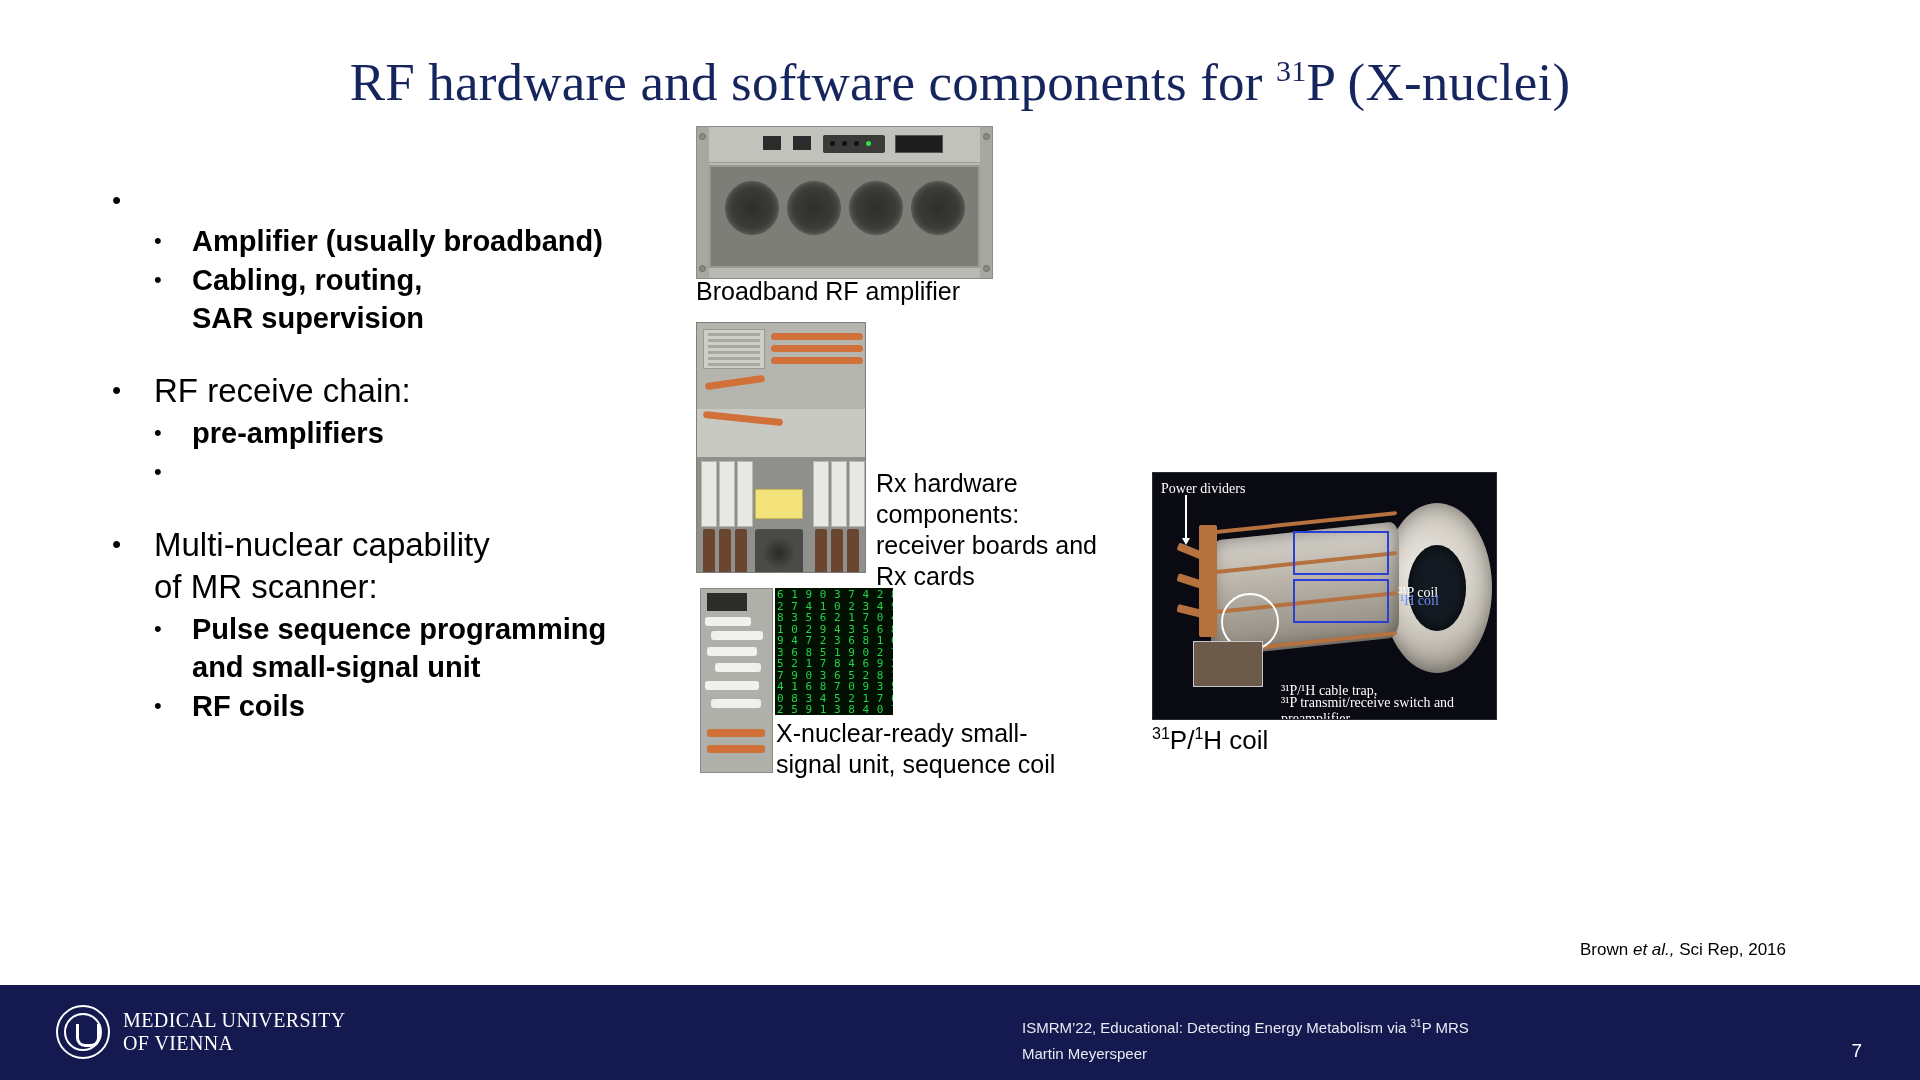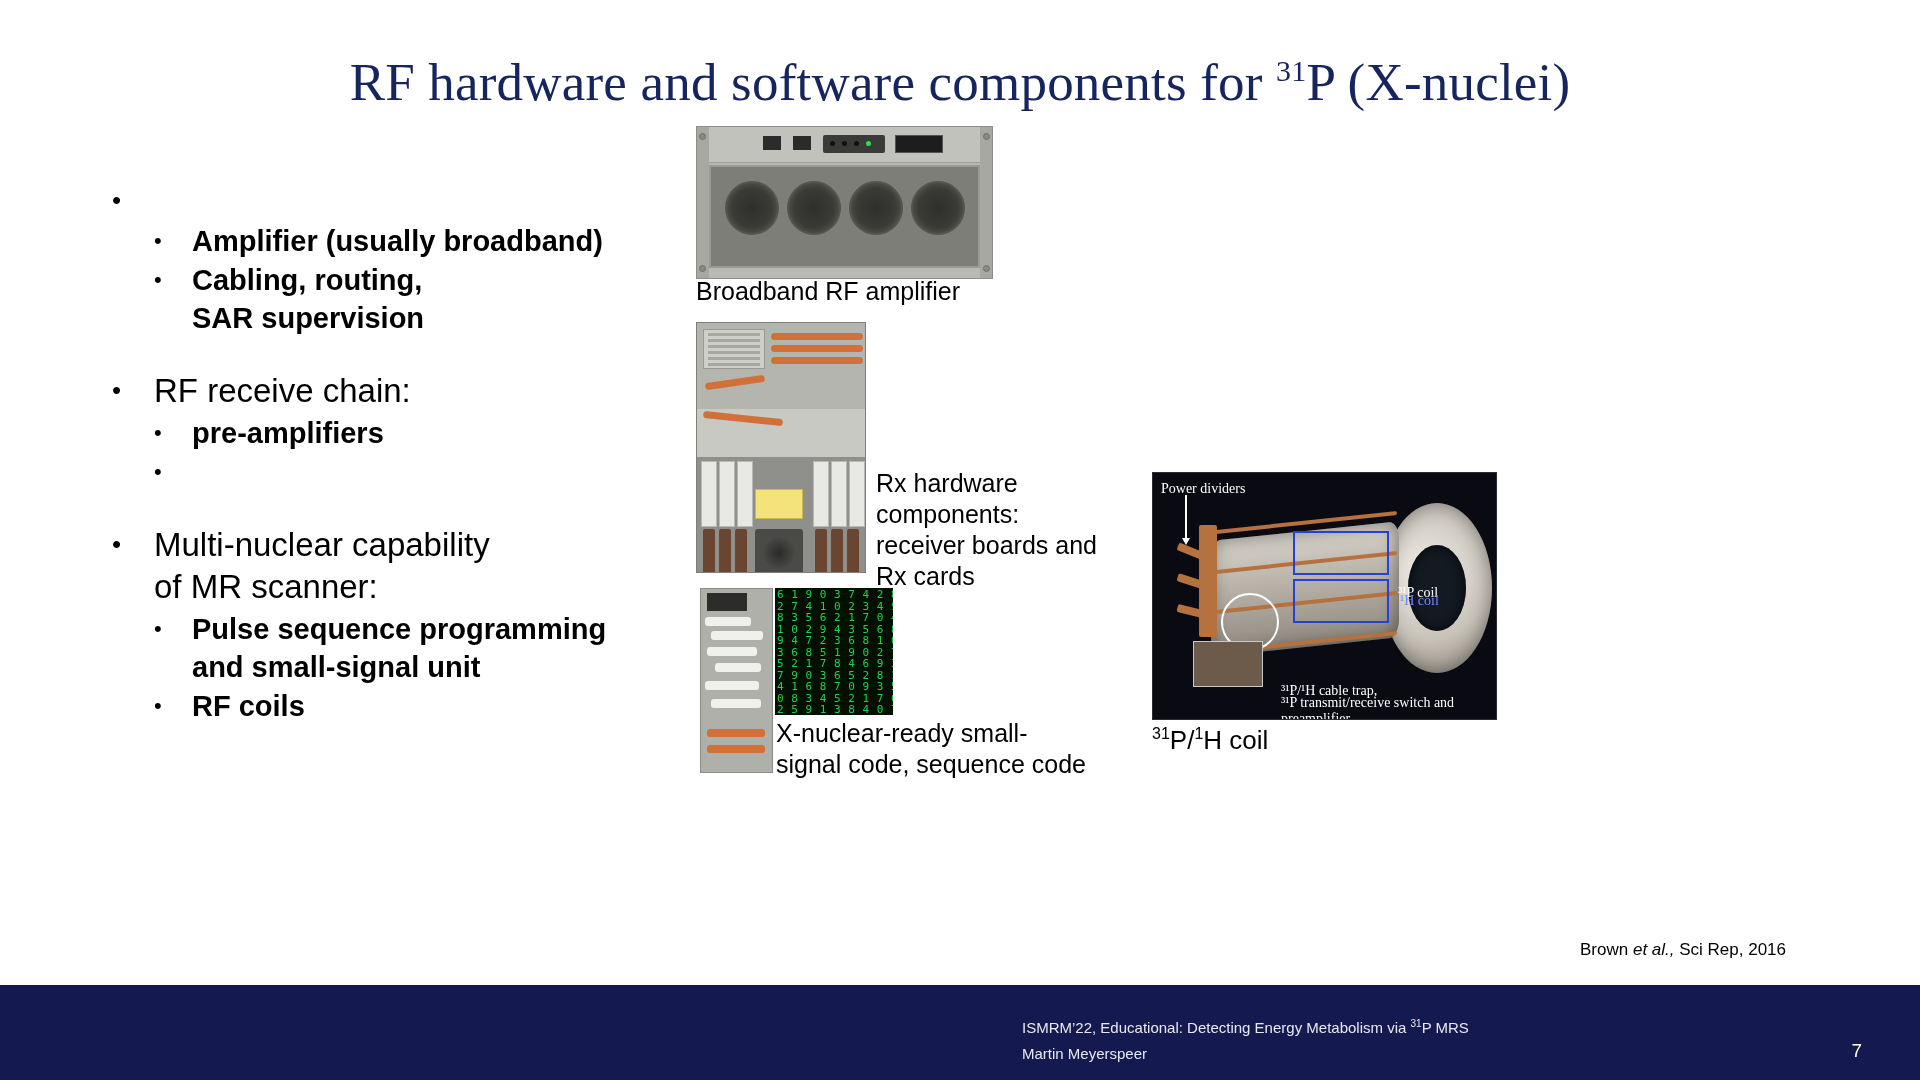--- a/index.html
+++ b/index.html
@@ -372,21 +372,21 @@
 9 4 7 2 3 6 8 1 0
 3 6 8 5 1 9 0 2 7
 5 2 1 7 8 4 6 9 3
 7 9 0 3 6 5 2 8 1
 4 1 6 8 7 0 9 3 5
 0 8 3 4 5 2 1 7 6
 2 5 9 1 3 8 4 0 7</div>
 
 <div class="cap" style="left:776px; top:718px; width:330px;">
   <span>X-nuclear-ready small-</span><br>
-  <span>signal code, sequence code</span>
+  <span>signal unit, sequence coil</span>
 </div>
 
 <div class="fig" id="coil">
   <div class="ring"></div>
   <div class="barrel"></div>
 
   <div class="copper" style="left:54px; top:48px;  width:190px; height:4px; transform:skewY(-6deg);"></div>
   <div class="copper" style="left:54px; top:88px;  width:190px; height:4px; transform:skewY(-6deg);"></div>
   <div class="copper" style="left:54px; top:128px; width:190px; height:4px; transform:skewY(-6deg);"></div>
   <div class="copper" style="left:54px; top:168px; width:190px; height:4px; transform:skewY(-6deg);"></div>
@@ -411,18 +411,25 @@
 
 <div class="cap" style="left:1152px; top:718px; font-size:26px;">
   <sup style="font-size:16px">31</sup><span>P/</span><sup style="font-size:16px">1</sup><span>H  coil</span>
 </div>
 
 <div class="ref">
   <span>Brown </span><i>et al.,</i><span> Sci Rep, 2016</span>
 </div>
 
 <div class="footer">
+  <div class="logo-wrap">
+    <div class="seal"></div>
+    <div class="uni">
+      <span>MEDICAL UNIVERSITY</span><br>
+      <span>OF VIENNA</span>
+    </div>
+  </div>
   <div class="meta">
     <div><span>ISMRM’22, Educational: Detecting Energy Metabolism  via </span><sup>31</sup><span>P MRS</span></div>
     <div>Martin  Meyerspeer</div>
   </div>
   <div class="pageno">7</div>
 </div>
 
 </body></html>

